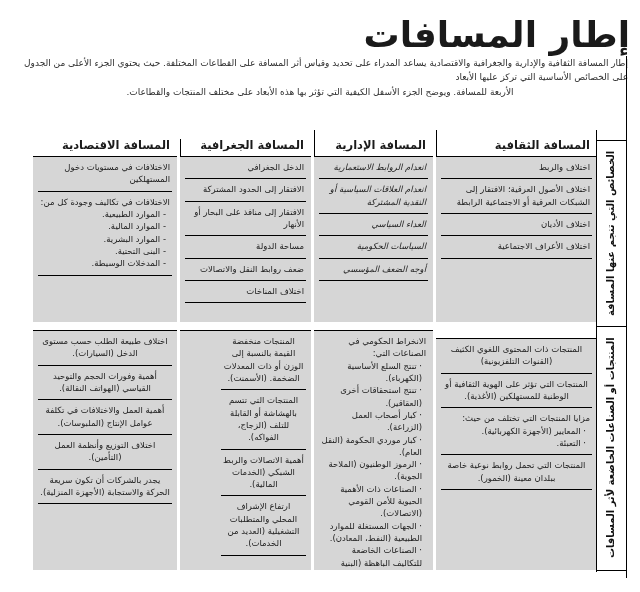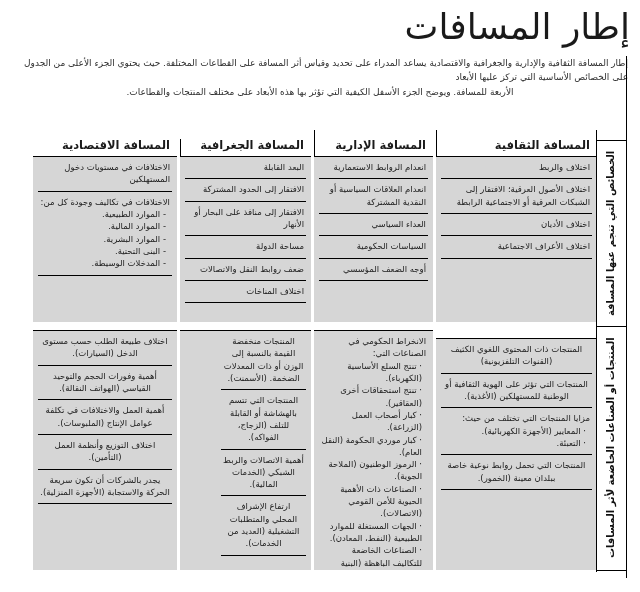--- a/index.html
+++ b/index.html
@@ -3,22 +3,22 @@
 <meta charset="utf-8">
 <style>
   html,body{margin:0;padding:0;}
   body{
     width:640px;height:592px;position:relative;overflow:hidden;
     background:#ffffff;
     font-family:"DejaVu Sans",sans-serif;
     color:#1a1a1a;
   }
   .title{
-    position:absolute;top:4px;right:10px;
-    font-size:36px;font-weight:normal;line-height:1.25;
+    position:absolute;top:12px;right:10px;
+    font-size:36px;font-weight:bold;line-height:1.25;
   }
   .intro{
     position:absolute;top:56px;right:12px;left:12px;
     font-size:9px;line-height:1.6;color:#2e2e2e;
   }
   .intro .l1{text-align:right;}
   .intro .l2{text-align:center;}
   .side-rule{
     position:absolute;right:13px;top:56px;width:1px;height:522px;
     background:var(--line,#000);
@@ -108,21 +108,21 @@
       <div class="item has-bullets">
         <div>مزايا المنتجات التي تختلف من حيث:</div>
         <div class="bline">· المعايير (الأجهزة الكهربائية).</div>
         <div class="bline">· التعبئة.</div>
       </div>
       <div class="item">
         <div>المنتجات التي تحمل روابط نوعية خاصة ببلدان معينة (الخمور).</div>
       </div>
     </div>
     <div class="hcell sep" style="grid-area: 1 / 2;">المسافة الإدارية</div>
-    <div class="cell top" style="grid-area: 2 / 2;">
+    <div class="cell top" style="grid-area: 2 / 2; font-style: italic;">
       <div class="item">
         <div>انعدام الروابط الاستعمارية</div>
       </div>
       <div class="item">
         <div>انعدام العلاقات السياسية أو النقدية المشتركة</div>
       </div>
       <div class="item">
         <div>العداء السياسي</div>
       </div>
       <div class="item">
@@ -141,21 +141,21 @@
         <div class="bline">· كبار موردي الحكومة (النقل العام).</div>
         <div class="bline">· الرموز الوطنيون (الملاحة الجوية).</div>
         <div class="bline">· الصناعات ذات الأهمية الحيوية للأمن القومي (الاتصالات).</div>
         <div class="bline">· الجهات المستغلة للموارد الطبيعية (النفط، المعادن).</div>
         <div class="bline">· الصناعات الخاضعة للتكاليف الباهظة (البنية التحتية).</div>
       </div>
     </div>
     <div class="hcell sep" style="grid-area: 1 / 3; margin-top: 9px;">المسافة الجغرافية</div>
     <div class="cell top" style="grid-area: 2 / 3;">
       <div class="item">
-        <div>البعد القابلة</div>
+        <div>الدخل الجغرافي</div>
       </div>
       <div class="item">
         <div>الافتقار إلى الحدود المشتركة</div>
       </div>
       <div class="item">
         <div>الافتقار إلى منافذ على البحار أو الأنهار</div>
       </div>
       <div class="item">
         <div>مساحة الدولة</div>
       </div>

